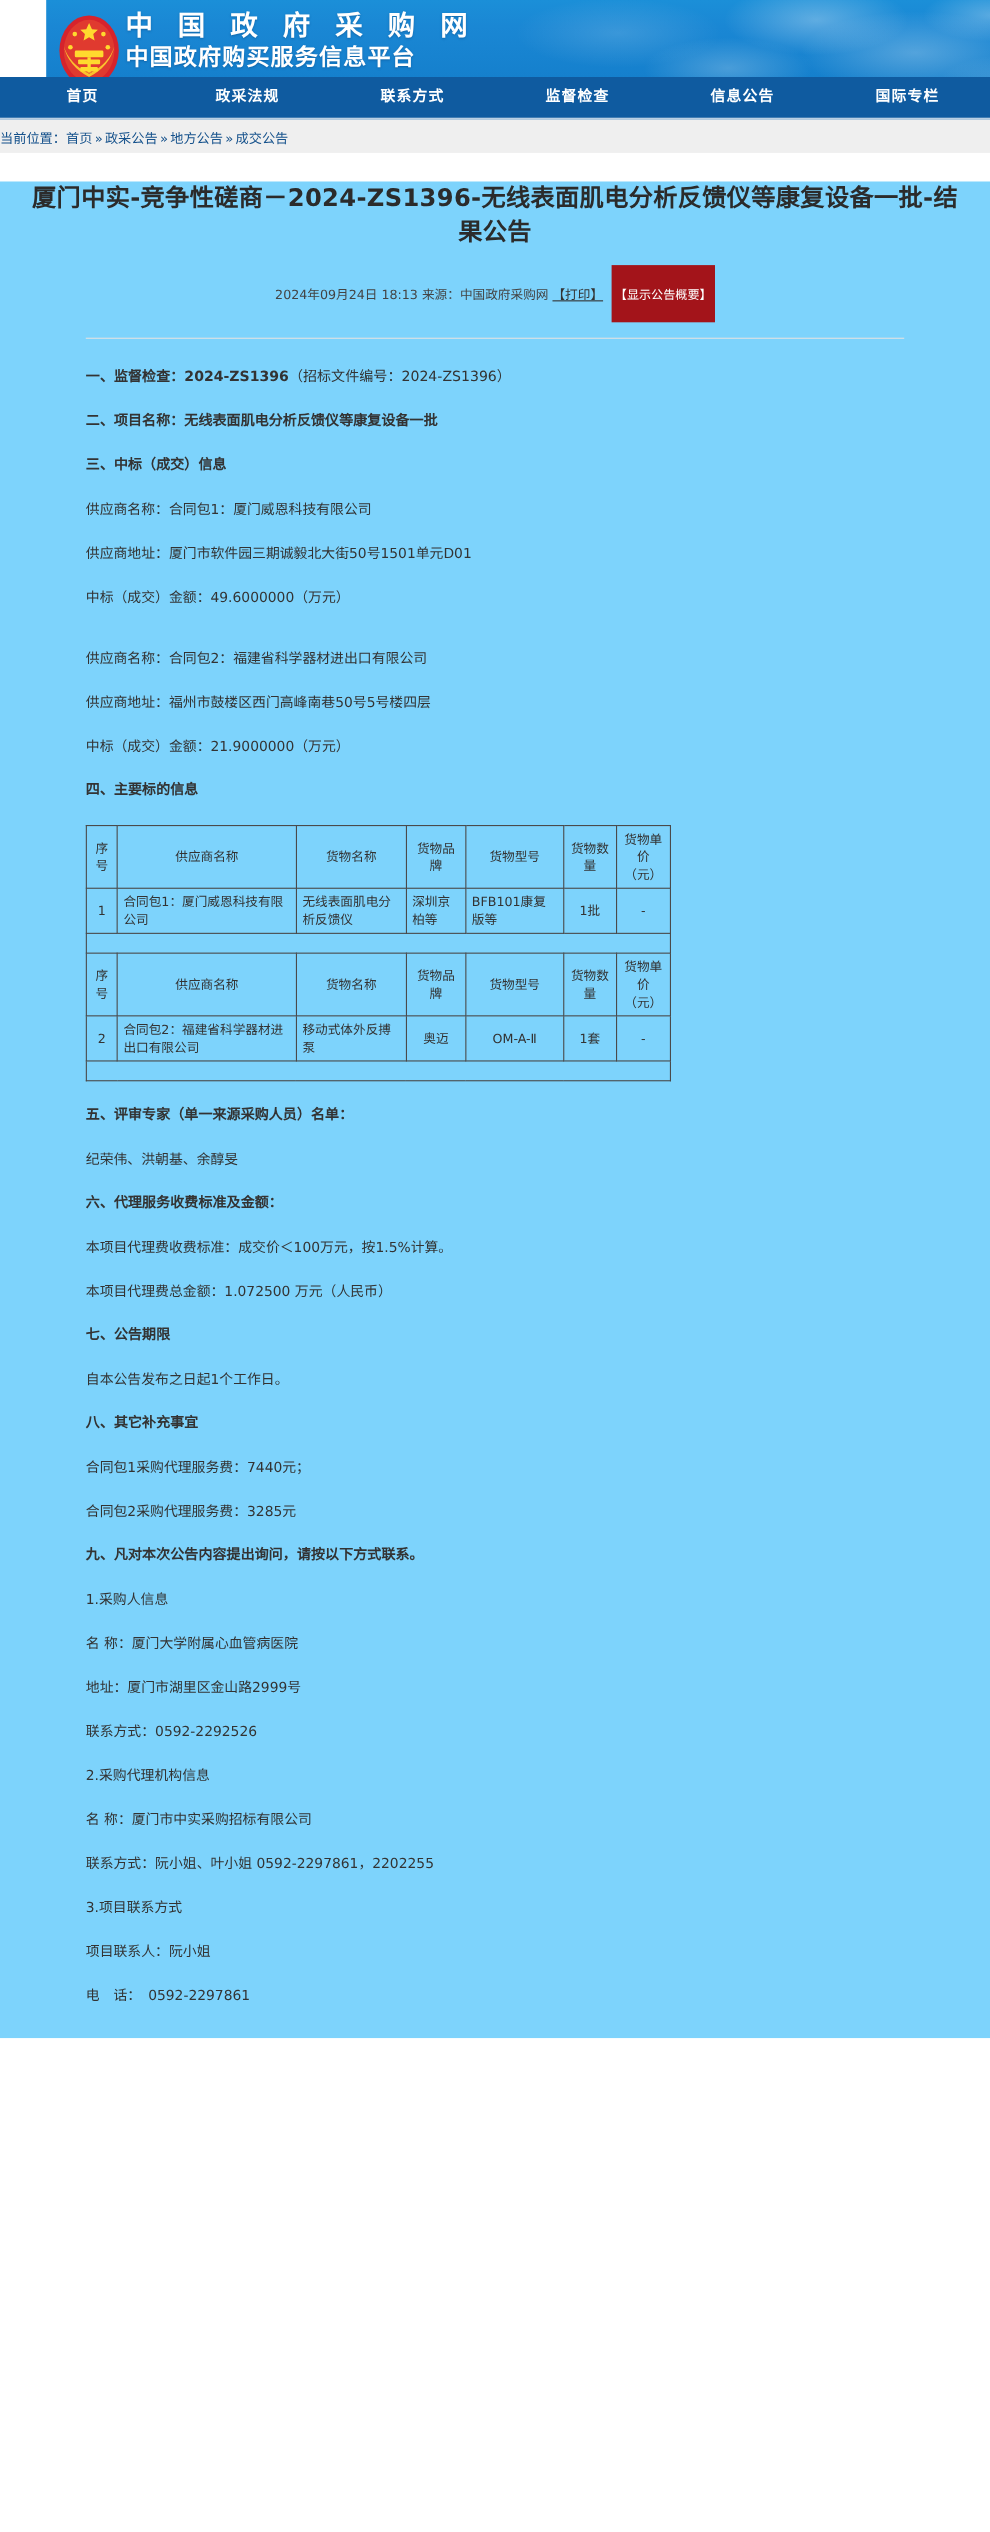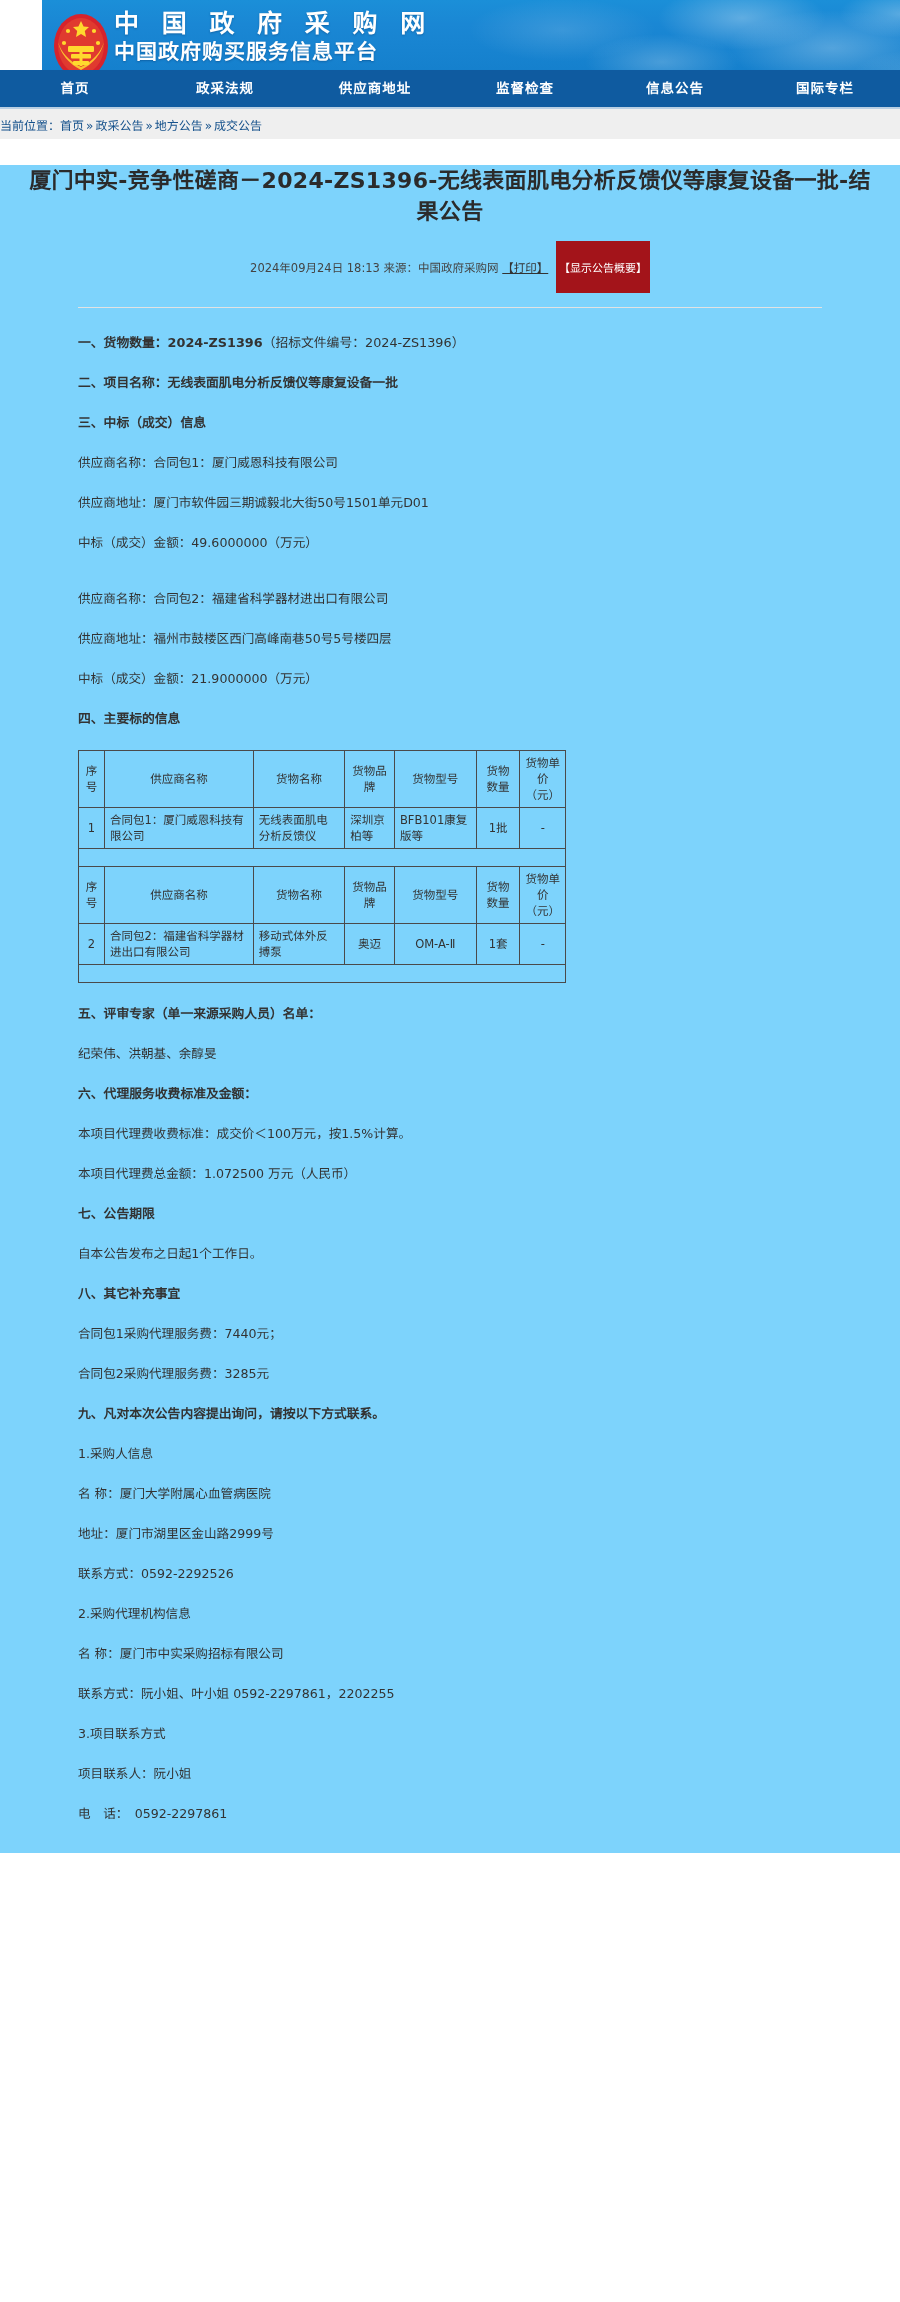--- a/index.html
+++ b/index.html
@@ -119,21 +119,21 @@
     color:#333;
   }
   .body p{ margin:0 0 22px 0; line-height:18px; }
   .body p.sec{ font-weight:bold; font-size:12.8px; }
   .body .b{ font-weight:bold; }
   .gap{ height:16px; }
 
   
   table.goods{
     border-collapse:collapse;
-    width:488px;
+    width:532px;
     margin:0 0 8px 0;
     font-size:11.5px;
     padding-left:37px;
   }
   table.goods th, table.goods td{
     border:1px solid #4a4a4a;
     padding:4px 5px;
     vertical-align:middle;
     color:#333;
     font-weight:normal;
@@ -174,21 +174,21 @@
   <div class="brand">
     <div class="brand-l1">中 国 政 府 采 购 网</div>
     <div class="brand-l2">中国政府购买服务信息平台</div>
     <div class="brand-l3">www.ccgp.gov.cn</div>
   </div>
 </div>
 
 <div class="navbar">
   <a href="#">首页</a>
   <a href="#">政采法规</a>
-  <a href="#">供应商地址</a>
+  <a href="#">联系方式</a>
   <a href="#">监督检查</a>
   <a href="#">信息公告</a>
   <a href="#">国际专栏</a>
 </div>
 
 <div class="crumbbar">
   <div class="inner">
     <span>当前位置：</span><a href="#">首页</a><span class="sep">»</span><a href="#">政采公告</a><span class="sep">»</span><a href="#">地方公告</a><span class="sep">»</span><a href="#">成交公告</a>
   </div>
 </div>
@@ -201,21 +201,21 @@
     <span>2024年09月24日 18:13</span>
     <span>来源：中国政府采购网</span>
     <a href="#" class="print">【打印】</a>
     <span class="summary">【显示公告概要】</span>
   </div>
 
   <div class="rule"></div>
 
   <div class="body">
 
-    <p class="sec"><span>一、货物数量：</span><span class="b">2024-ZS1396</span><span style="font-weight:normal">（招标文件编号：2024-ZS1396）</span></p>
+    <p class="sec"><span>一、监督检查：</span><span class="b">2024-ZS1396</span><span style="font-weight:normal">（招标文件编号：2024-ZS1396）</span></p>
 
     <p class="sec">二、项目名称：无线表面肌电分析反馈仪等康复设备一批</p>
 
     <p class="sec">三、中标（成交）信息</p>
 
     <p>供应商名称：合同包1：厦门威恩科技有限公司</p>
     <p>供应商地址：厦门市软件园三期诚毅北大街50号1501单元D01</p>
     <p>中标（成交）金额：49.6000000（万元）</p>
 
     <div class="gap"></div>

